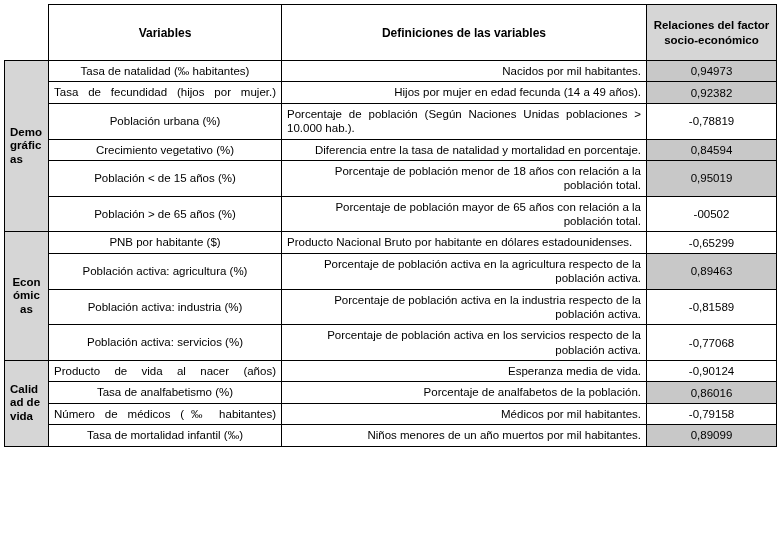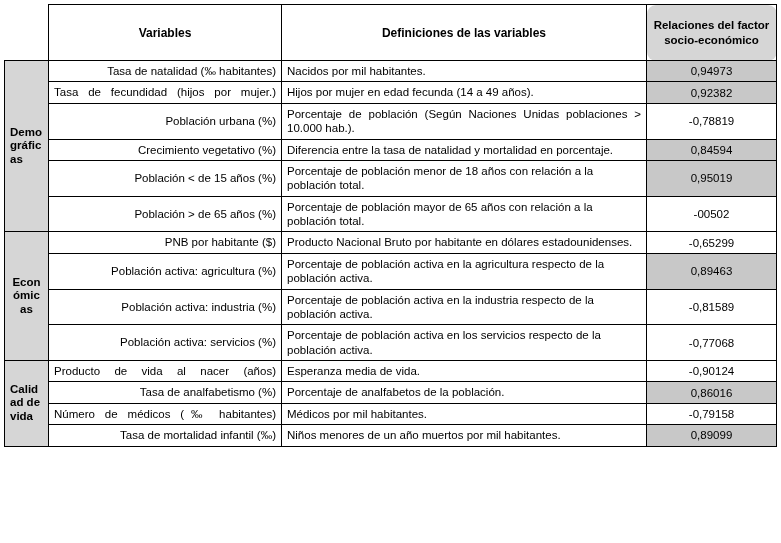--- a/index.html
+++ b/index.html
@@ -47,43 +47,42 @@
   }
   thead th.head-empty {
     border-top: none;
     border-left: none;
     border-bottom: none;
   }
   thead th.head-factor {
     background: #d6d6d6;
     font-size: 11.5px;
     line-height: 1.25;
-    border-radius: 9px;
   }
   td.group {
     background: #d6d6d6;
     font-weight: bold;
     text-align: left;
     font-size: 11.5px;
     line-height: 1.18;
     padding: 3px 3px 3px 4px;
     word-break: break-all;
     vertical-align: middle;
   }
   td.group.mid { vertical-align: middle; text-align: center; }
   td.var {
-    text-align: right;
+    text-align: center;
     line-height: 1.25;
   }
   td.var.justify {
     text-align: justify;
     text-align-last: justify;
   }
   td.def {
-    text-align: left;
+    text-align: right;
     line-height: 1.25;
   }
   td.def.justify {
     text-align: justify;
   }
   td.fac {
     text-align: center;
     font-size: 11.5px;
   }
   td.fac.hl {

